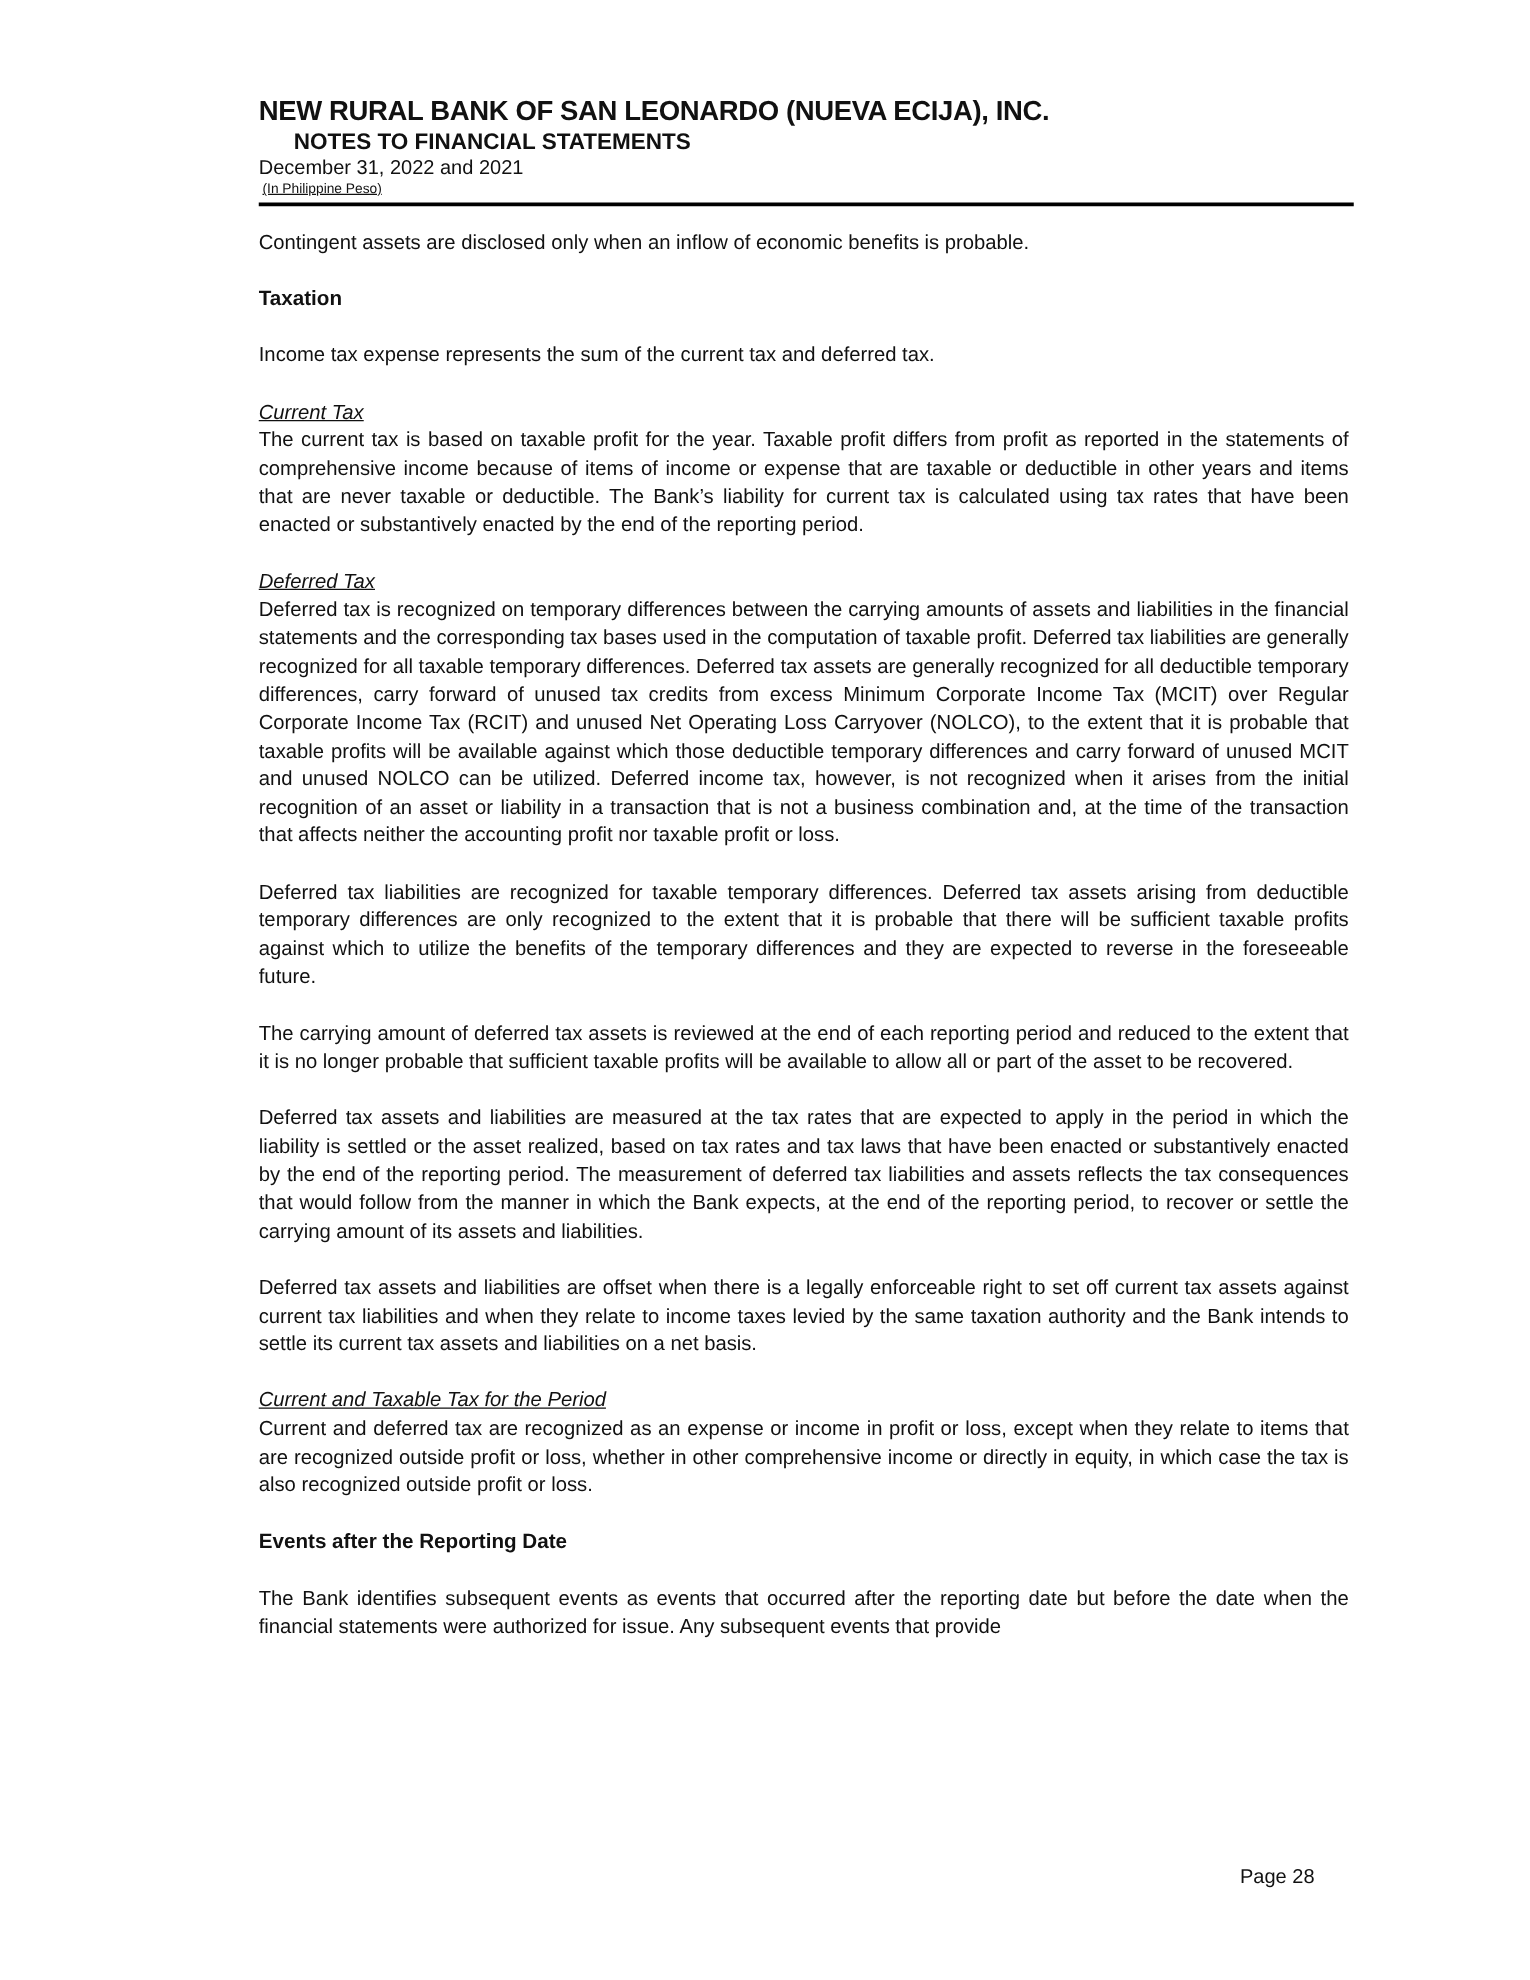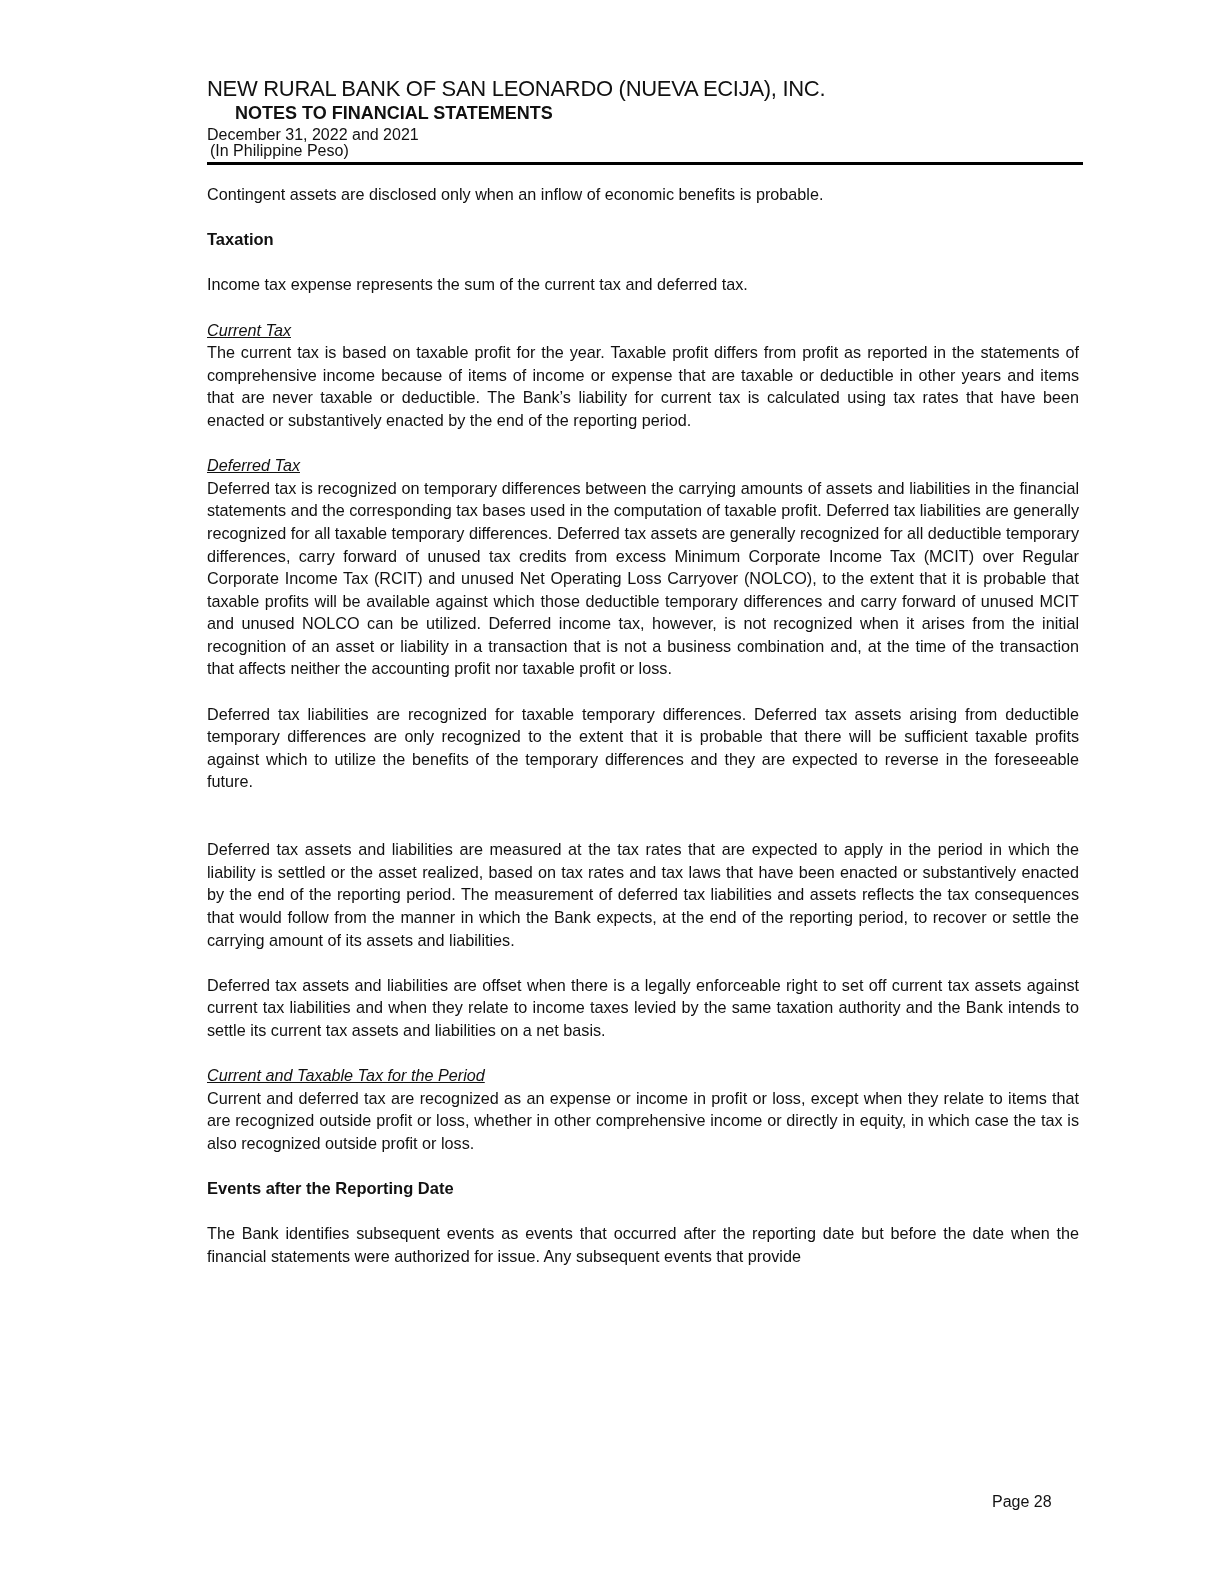--- a/index.html
+++ b/index.html
@@ -1,24 +1,24 @@
 <!DOCTYPE html>
 <html><head>
 <meta charset="utf-8">
 <style>
   html, body { margin: 0; padding: 0; background: #ffffff; }
   body {
     width: 1224px; height: 1584px; position: relative; overflow: hidden;
     font-family: "Liberation Sans", sans-serif; color: #111111;
   }
   .header { position: absolute; left: 207px; top: 76px; width: 876px; }
-  .company { font-size: 22px; font-weight: normal; letter-spacing: -0.3px; line-height: 26px; }
+  .company { font-size: 22px; font-weight: bold; letter-spacing: -0.3px; line-height: 26px; }
   .subtitle { font-size: 18px; font-weight: bold; line-height: 22px; margin-top: 0px; margin-left: 28px; }
   .period { font-size: 16px; line-height: 19px; margin-top: 1px; }
-  .currency { font-size: 16px; line-height: 14px; margin-left: 3px; }
+  .currency { font-size: 11px; line-height: 14px; margin-left: 3px; text-decoration: underline; }
   .rule { position: absolute; left: 207px; top: 162px; width: 876px; height: 3px; background: #000; }
   .content { position: absolute; left: 207px; top: 183px; width: 872px; font-size: 16.2px; line-height: 22.6px; }
   p { margin: 0; text-align: justify; }
   .gap { height: 22.6px; }
   h3 { margin: 0; font-size: 16.5px; font-weight: bold; line-height: 22.6px; }
   .sub { font-style: italic; text-decoration: underline; line-height: 22.6px; }
   .footer { position: absolute; left: 992px; top: 1493px; font-size: 16px; }
 </style>
 </head>
 <body>
@@ -41,20 +41,21 @@
 
   <div class="sub">Current Tax</div>
   <p>The current tax is based on taxable profit for the year. Taxable profit differs from profit as reported in the statements of comprehensive income because of items of income or expense that are taxable or deductible in other years and items that are never taxable or deductible. The Bank’s liability for current tax is calculated using tax rates that have been enacted or substantively enacted by the end of the reporting period.</p>
   <div class="gap"></div>
 
   <div class="sub">Deferred Tax</div>
   <p>Deferred tax is recognized on temporary differences between the carrying amounts of assets and liabilities in the financial statements and the corresponding tax bases used in the computation of taxable profit. Deferred tax liabilities are generally recognized for all taxable temporary differences. Deferred tax assets are generally recognized for all deductible temporary differences, carry forward of unused tax credits from excess Minimum Corporate Income Tax (MCIT) over Regular Corporate Income Tax (RCIT) and unused Net Operating Loss Carryover (NOLCO), to the extent that it is probable that taxable profits will be available against which those deductible temporary differences and carry forward of unused MCIT and unused NOLCO can be utilized. Deferred income tax, however, is not recognized when it arises from the initial recognition of an asset or liability in a transaction that is not a business combination and, at the time of the transaction that affects neither the accounting profit nor taxable profit or loss.</p>
   <div class="gap"></div>
   <p>Deferred tax liabilities are recognized for taxable temporary differences. Deferred tax assets arising from deductible temporary differences are only recognized to the extent that it is probable that there will be sufficient taxable profits against which to utilize the benefits of the temporary differences and they are expected to reverse in the foreseeable future.</p>
   <div class="gap"></div>
+  <p>The carrying amount of deferred tax assets is reviewed at the end of each reporting period and reduced to the extent that it is no longer probable that sufficient taxable profits will be available to allow all or part of the asset to be recovered.</p>
   <div class="gap"></div>
   <p>Deferred tax assets and liabilities are measured at the tax rates that are expected to apply in the period in which the liability is settled or the asset realized, based on tax rates and tax laws that have been enacted or substantively enacted by the end of the reporting period. The measurement of deferred tax liabilities and assets reflects the tax consequences that would follow from the manner in which the Bank expects, at the end of the reporting period, to recover or settle the carrying amount of its assets and liabilities.</p>
   <div class="gap"></div>
   <p>Deferred tax assets and liabilities are offset when there is a legally enforceable right to set off current tax assets against current tax liabilities and when they relate to income taxes levied by the same taxation authority and the Bank intends to settle its current tax assets and liabilities on a net basis.</p>
   <div class="gap"></div>
 
   <div class="sub">Current and Taxable Tax for the Period</div>
   <p>Current and deferred tax are recognized as an expense or income in profit or loss, except when they relate to items that are recognized outside profit or loss, whether in other comprehensive income or directly in equity, in which case the tax is also recognized outside profit or loss.</p>
   <div class="gap"></div>
 

